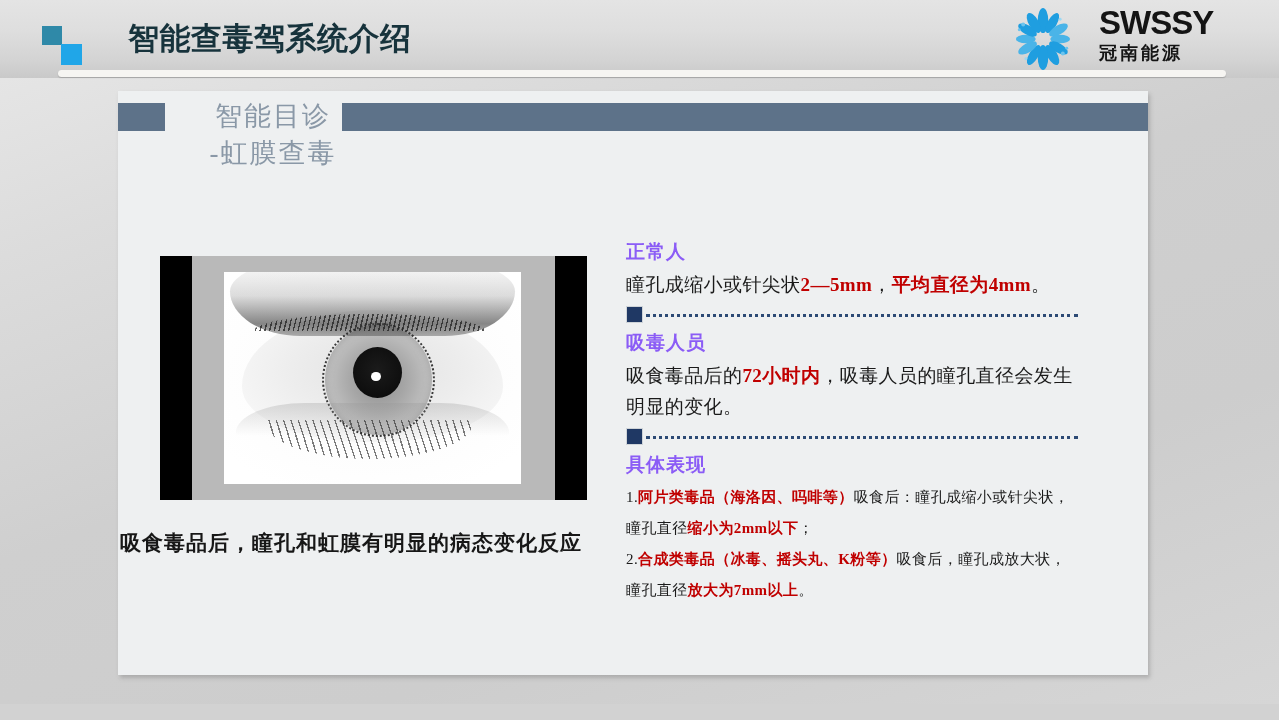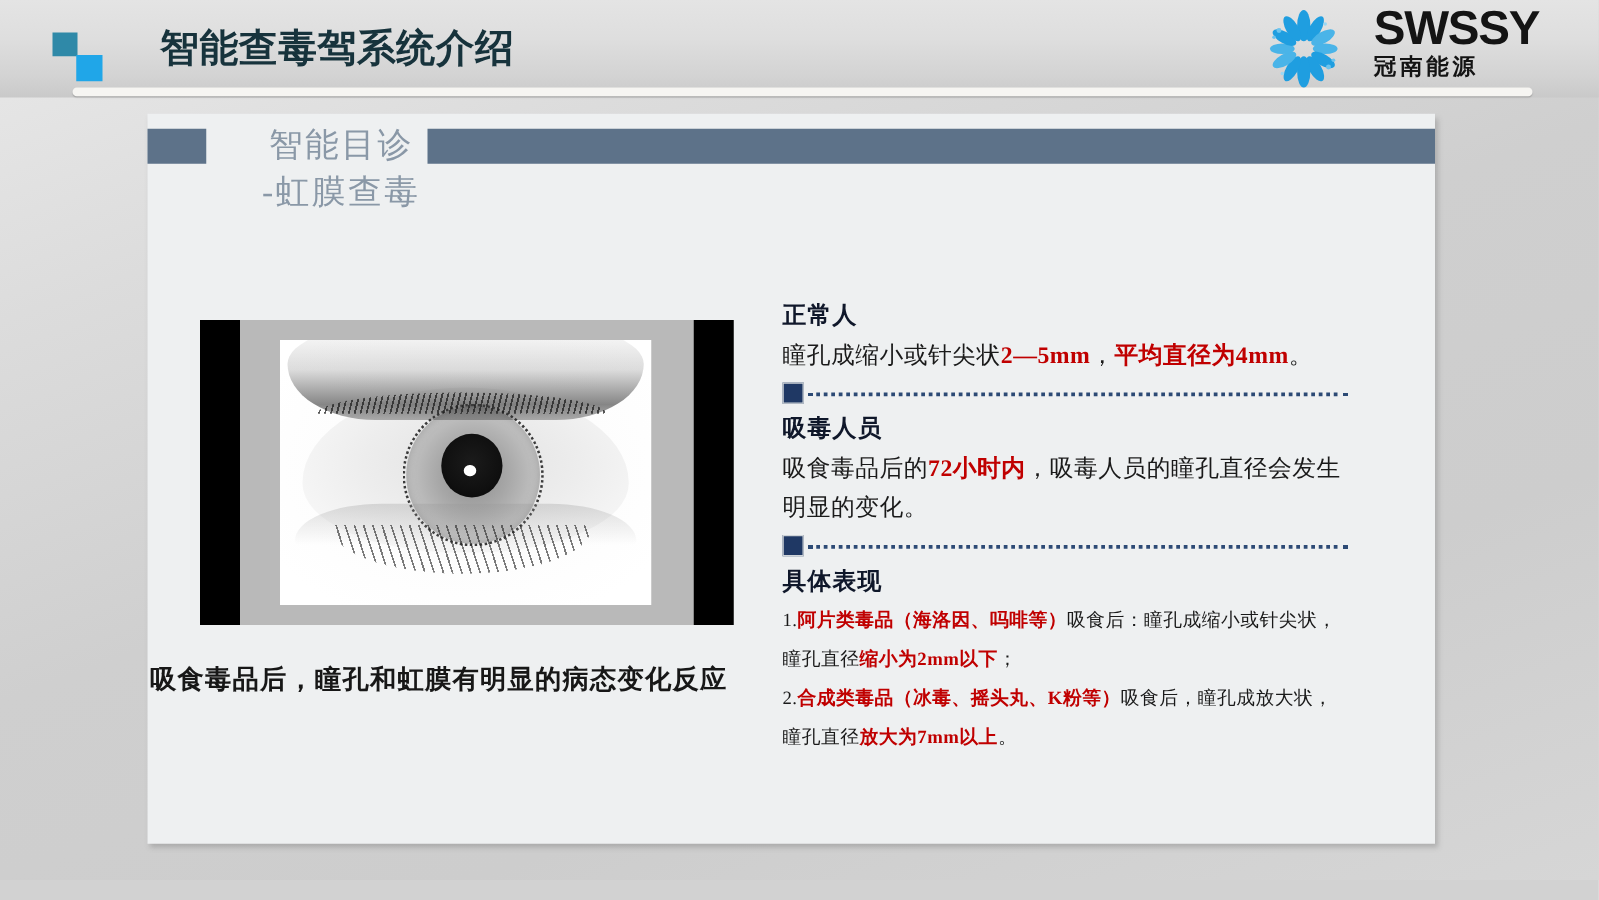--- a/index.html
+++ b/index.html
@@ -77,21 +77,21 @@
     width: 96px; height: 66px;
   }
   .brand-text {
     position: absolute;
     left: 104px; top: 2px;
     width: 156px;
   }
   .brand-name {
     font-family: "Liberation Sans", "DejaVu Sans", sans-serif;
     font-weight: bold;
-    font-size: 38px;
+    font-size: 33px;
     letter-spacing: -1px;
     color: #141414;
     line-height: 34px;
   }
   .brand-sub {
     font-family: "Liberation Sans", "DejaVu Sans", sans-serif;
     font-weight: bold;
     font-size: 18px;
     letter-spacing: 3px;
     color: #141414;
@@ -241,21 +241,21 @@
   
   .content-col {
     position: absolute;
     left: 508px; top: 148px;
     width: 452px;
   }
   .block { margin-bottom: 0; }
   .blk-head {
     font-size: 19px;
     font-weight: bold;
-    color: #0f172a;
+    color: #8b5cf6;
     letter-spacing: 1px;
     margin: 0 0 4px 0;
   }
   .blk-body {
     font-size: 19px;
     line-height: 31px;
     color: #1a1a1a;
     letter-spacing: 0.4px;
     margin: 0;
   }

